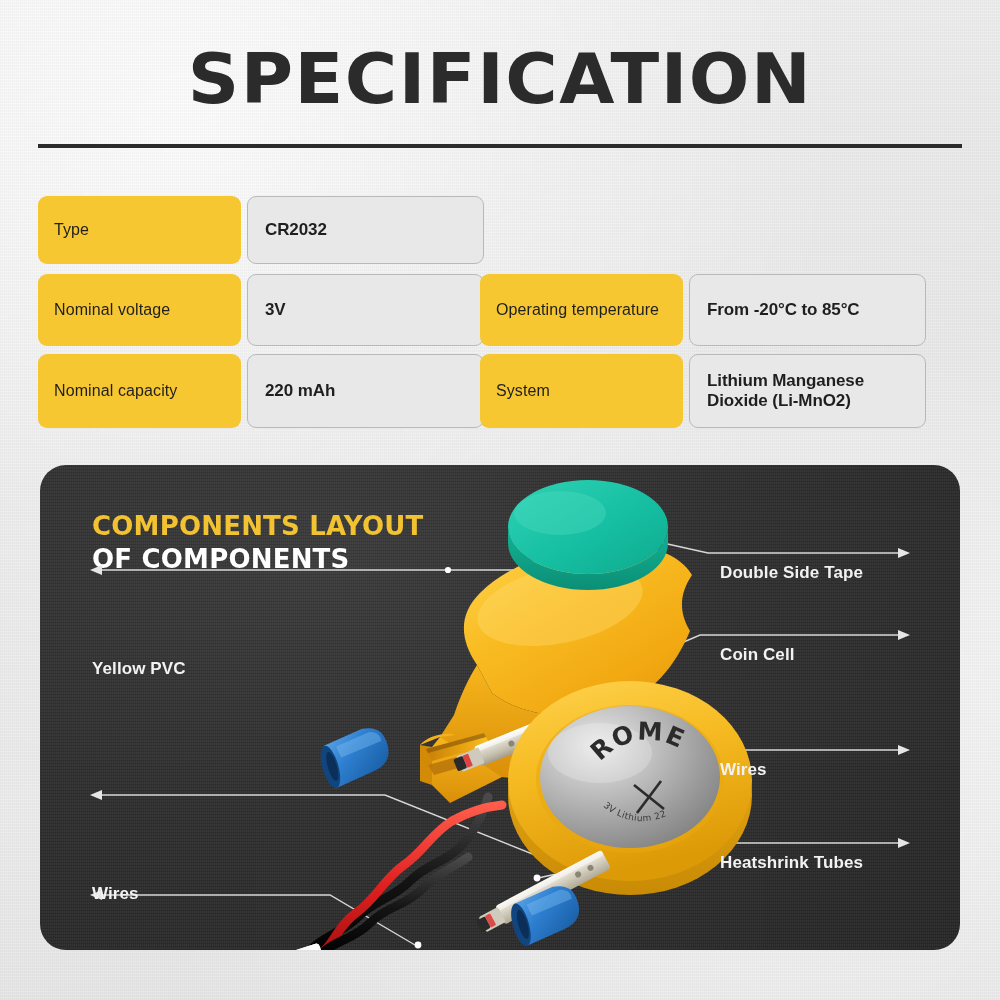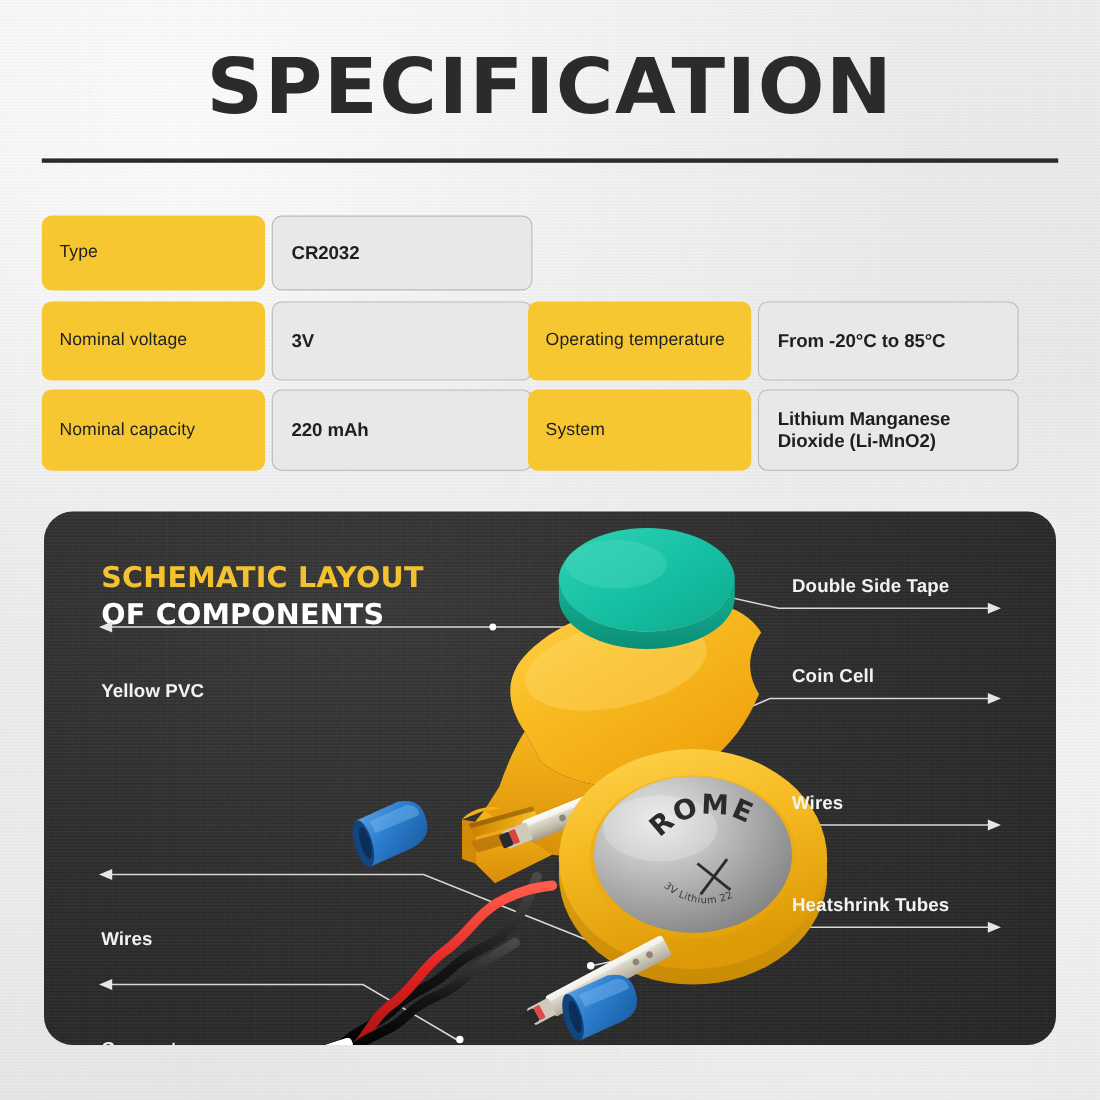--- a/index.html
+++ b/index.html
@@ -152,20 +152,21 @@
   #schematic-heading .l2 { color: #ffffff; display: block; }
 
   
   .callout-label {
     position: absolute;
     font-size: 17px;
     font-weight: bold;
     color: #f2f2f2;
     white-space: nowrap;
     letter-spacing: .1px;
+    margin-top: 40px;
   }
   .callout-label.right { text-align: left; }
 
   #artwork {
     position: absolute;
     inset: 0;
   }
 </style>
 </head>
 <body>
@@ -205,21 +206,21 @@
         <div class="spec-val">Lithium Manganese Dioxide (Li-MnO2)</div>
       </div>
     </div>
 
   </div>
 
   <div id="schematic-panel">
     <div class="grain"></div>
 
     <div id="schematic-heading">
-      <span class="l1">SCHEMATIC LAYOUT</span>
+      <span class="l1">COMPONENTS LAYOUT</span>
       <span class="l2">OF COMPONENTS</span>
     </div>
 
     <svg id="artwork" viewBox="0 0 920 485">
       <defs>
         <linearGradient id="tealTop" x1="0" y1="0" x2="1" y2="1">
           <stop offset="0%" stop-color="#2fd2b4"></stop>
           <stop offset="55%" stop-color="#16BFA2"></stop>
           <stop offset="100%" stop-color="#0fa98e"></stop>
         </linearGradient>

